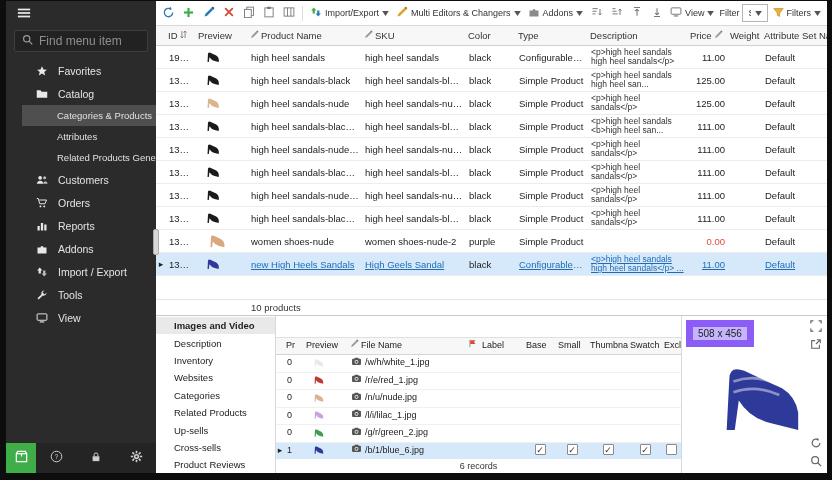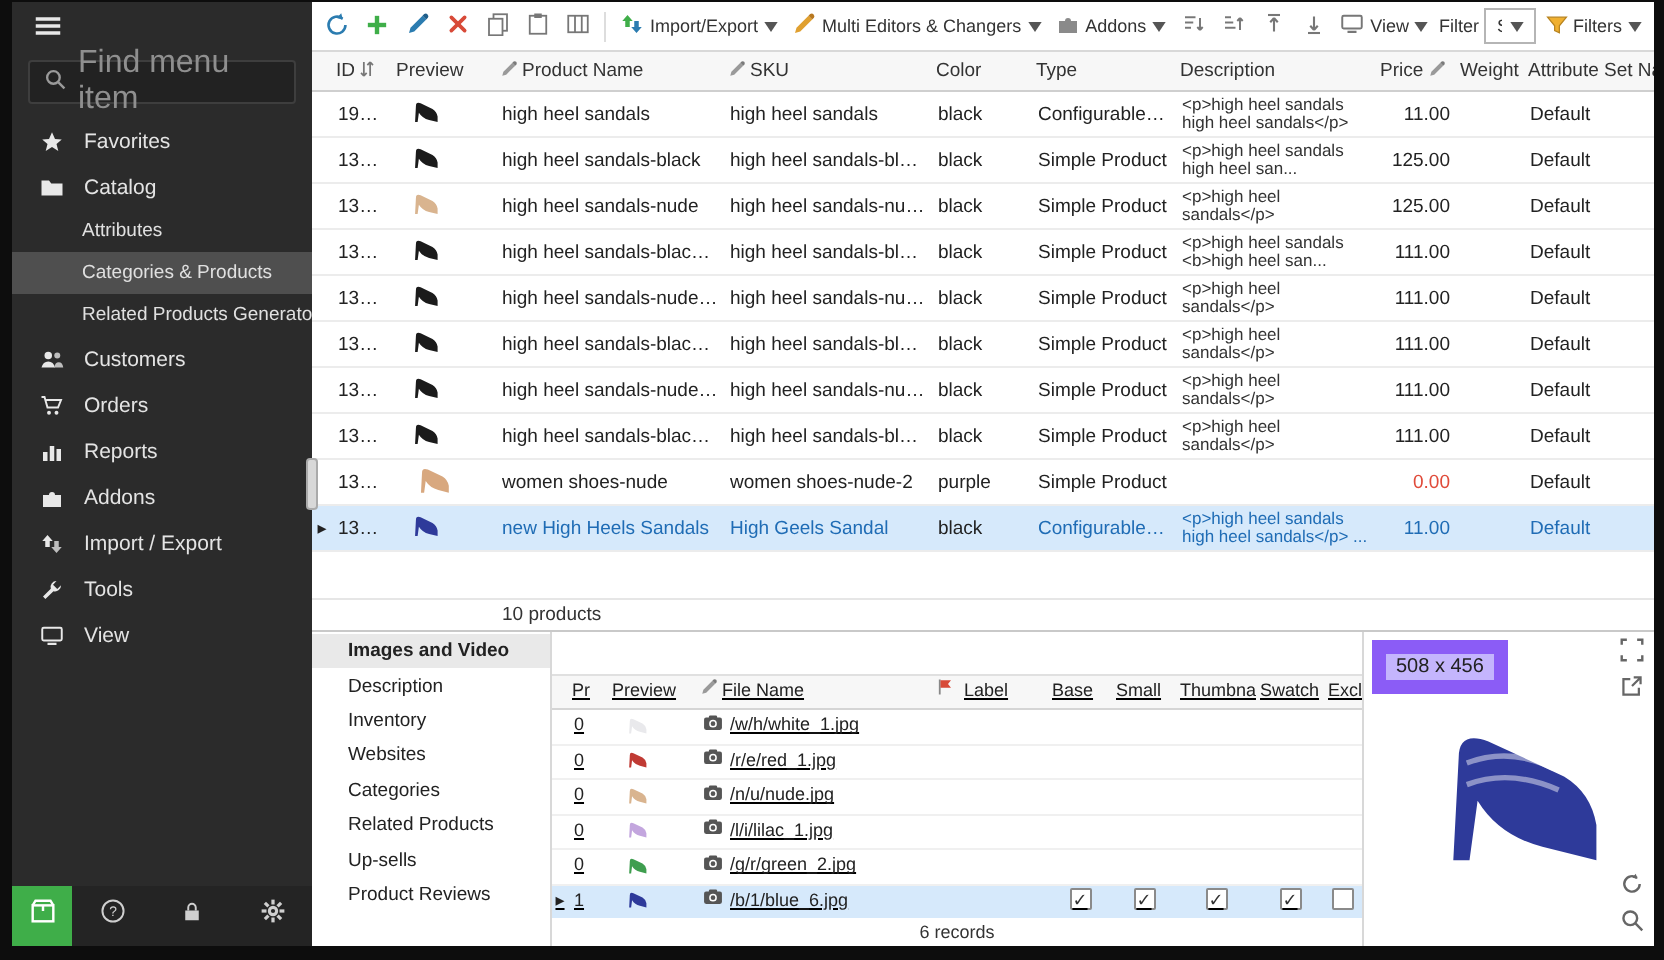--- a/index.html
+++ b/index.html
@@ -4,22 +4,22 @@
 <style>
   html,body{margin:0;padding:0;}
   body{font-family:"Liberation Sans",sans-serif;background:#555;}
   *{box-sizing:border-box;}
   .frame{position:relative;width:832px;height:480px;background:#0d0d0d;padding:1px 5px 7px 6px;overflow:hidden;}
   .app{display:flex;width:821px;height:472px;background:#fff;overflow:hidden;}
 
   
   .sidebar{width:150px;background:#2b2b2b;color:#e4e4e4;display:flex;flex-direction:column;position:relative;flex-shrink:0;}
   .side-top{height:28px;display:flex;align-items:center;padding-left:11px;}
-  .side-search{margin:1px 8px 7px 8px;display:flex;align-items:center;gap:6px;border:1px solid #3e3e3e;background:#222;height:22px;padding:0 7px;border-radius:2px;color:#8f8f8f;font-size:16px;}
-  .menu{flex:1;overflow:hidden;}
+  .side-search{margin:1px 8px 7px 8px;display:flex;align-items:center;gap:6px;border:1px solid #3e3e3e;background:#222;height:22px;padding:0 7px;border-radius:2px;color:#8f8f8f;font-size:12px;}
+  .menu{flex:1;overflow:hidden;margin-left:16px;}
   .mi{height:23px;display:flex;align-items:center;gap:9px;padding-left:13px;font-size:10.5px;white-space:nowrap;overflow:hidden;cursor:default;}
   .mi .ic{width:14px;display:flex;justify-content:center;flex-shrink:0;}
   .mi.sub{padding-left:35px;font-size:9.5px;height:21px;color:#e0e0e0;}
   .mi.selected{background:#4f4f4f;}
   .side-bottom{height:30px;display:flex;align-items:stretch;background:#242424;}
   .logo-tile{width:30px;height:30px;background:#3fae49;display:flex;align-items:center;justify-content:center;flex-shrink:0;}
   .bic{flex:1;display:flex;align-items:center;justify-content:center;}
   .splitter{position:absolute;right:-3px;top:228px;width:6px;height:26px;background:#d8d8d8;border:1px solid #aaa;border-radius:2px;z-index:5;}
 
   
@@ -35,34 +35,34 @@
   .pgrid{flex:1;overflow:hidden;display:flex;flex-direction:column;}
   .phead,.prow{display:grid;grid-template-columns:10px 30px 52px 114px 104px 50px 72px 100px 40px 34px 1fr;align-items:center;}
   .phead{height:20px;background:#f7f7f7;border-bottom:1px solid #cfcfcf;color:#333;font-size:9.5px;flex-shrink:0;}
   .phead .hc{display:flex;align-items:center;gap:2px;padding:0 2px;overflow:hidden;white-space:nowrap;}
   .prow{height:23px;border-bottom:1px solid #ececec;font-size:9.5px;color:#222;}
   .prow.selected{background:#d6e9fb;}
   .cell{padding:0 3px;overflow:hidden;white-space:nowrap;text-overflow:ellipsis;}
   .desc{white-space:normal;font-size:8.5px;line-height:9.5px;max-height:20px;color:#333;}
   .price{text-align:right;}
   .red{color:#e04b3a;}
-  .bluetxt{color:#1f6cb5;}
+  .bluetxt{color:#1f6cb5;text-decoration:underline;}
   .marker{color:#222;font-size:9px;text-align:center;}
   .products-footer{height:16px;line-height:16px;font-size:9.5px;color:#333;padding-left:95px;border-top:1px solid #e6e6e6;flex-shrink:0;}
 
   
   .bottom{height:158px;display:flex;border-top:1px solid #c9c9c9;flex-shrink:0;}
   .tabs{width:120px;border-right:1px solid #d8d8d8;padding-top:1px;overflow:hidden;flex-shrink:0;}
   .tab{height:17.4px;display:flex;align-items:center;padding-left:18px;font-size:9.5px;color:#222;white-space:nowrap;overflow:hidden;}
   .tab.selected{background:#e9e9e9;font-weight:bold;}
   .ipanel{flex:1;display:flex;flex-direction:column;min-width:0;}
   .itoolbar{height:22px;display:flex;align-items:center;gap:9px;padding:0 7px;font-size:9px;border-bottom:1px solid #e0e0e0;flex-shrink:0;overflow:hidden;white-space:nowrap;color:#333;}
   .it-btn{display:flex;align-items:center;gap:3px;flex-shrink:0;margin-top:36px;}
   .it-btn.disabled{color:#aaa;}
-  .igrid{flex:1;overflow:hidden;text-decoration:underline;}
+  .igrid{flex:1;overflow:hidden;}
   .ihead,.irow{display:grid;grid-template-columns:8px 20px 44px 118px 14px 44px 32px 32px 40px 34px 1fr;align-items:center;font-size:9px;color:#222;}
   .ihead{height:17px;background:#f7f7f7;border-bottom:1px solid #d5d5d5;}
   .ihead .hc{display:flex;align-items:center;gap:2px;padding:0 2px;overflow:hidden;white-space:nowrap;}
   .irow{height:17.5px;border-bottom:1px solid #f0f0f0;}
   .irow.selected{background:#d6e9fb;}
   .icell{padding:0 3px;overflow:hidden;white-space:nowrap;text-overflow:ellipsis;display:flex;align-items:center;gap:3px;}
   .ifooter{height:14px;line-height:14px;text-align:center;font-size:9px;color:#333;flex-shrink:0;}
   .cb{width:11px;height:11px;border:1px solid #8a8a8a;background:#fff;display:inline-flex;align-items:center;justify-content:center;font-size:9px;color:#333;border-radius:1px;}
 
   
@@ -104,25 +104,25 @@
             <span>Favorites</span>
           </div>
           <div class="mi">
             <span class="ic">
               <svg viewBox="0 0 16 16" width="12" height="12">
                 <path d="M1 3 h5 l1.5 2 H15 v8 H1 Z" fill="#e8e8e8"></path>
               </svg>
             </span>
             <span>Catalog</span>
           </div>
+          <div class="mi sub selected">
+            <span>Categories &amp; Products</span>
+          </div>
           <div class="mi sub">
             <span>Attributes</span>
-          </div>
-          <div class="mi sub selected">
-            <span>Categories &amp; Products</span>
           </div>
           <div class="mi sub">
             <span>Related Products Generator</span>
           </div>
           <div class="mi">
             <span class="ic">
               <svg viewBox="0 0 16 16" width="12" height="12">
                 <circle cx="5.5" cy="5" r="2.5" fill="#e8e8e8"></circle>
                 <path d="M1 13 q1 -4 4.5 -4 q3.5 0 4.5 4 Z" fill="#e8e8e8"></path>
                 <circle cx="11.5" cy="5" r="2" fill="#bdbdbd"></circle>
@@ -587,20 +587,23 @@
               <span>Websites</span>
             </div>
             <div class="tab">
               <span>Categories</span>
             </div>
             <div class="tab">
               <span>Related Products</span>
             </div>
             <div class="tab">
               <span>Up-sells</span>
+            </div>
+            <div class="tab">
+              <span>Cross-sells</span>
             </div>
             <div class="tab">
               <span>Product Reviews</span>
             </div>
           </div>
 
         <div class="ipanel">
           <div class="itoolbar" id="images-toolbar">
               <span class="it-btn">
                 <span><svg viewBox="0 0 12 12" width="11" height="11">

